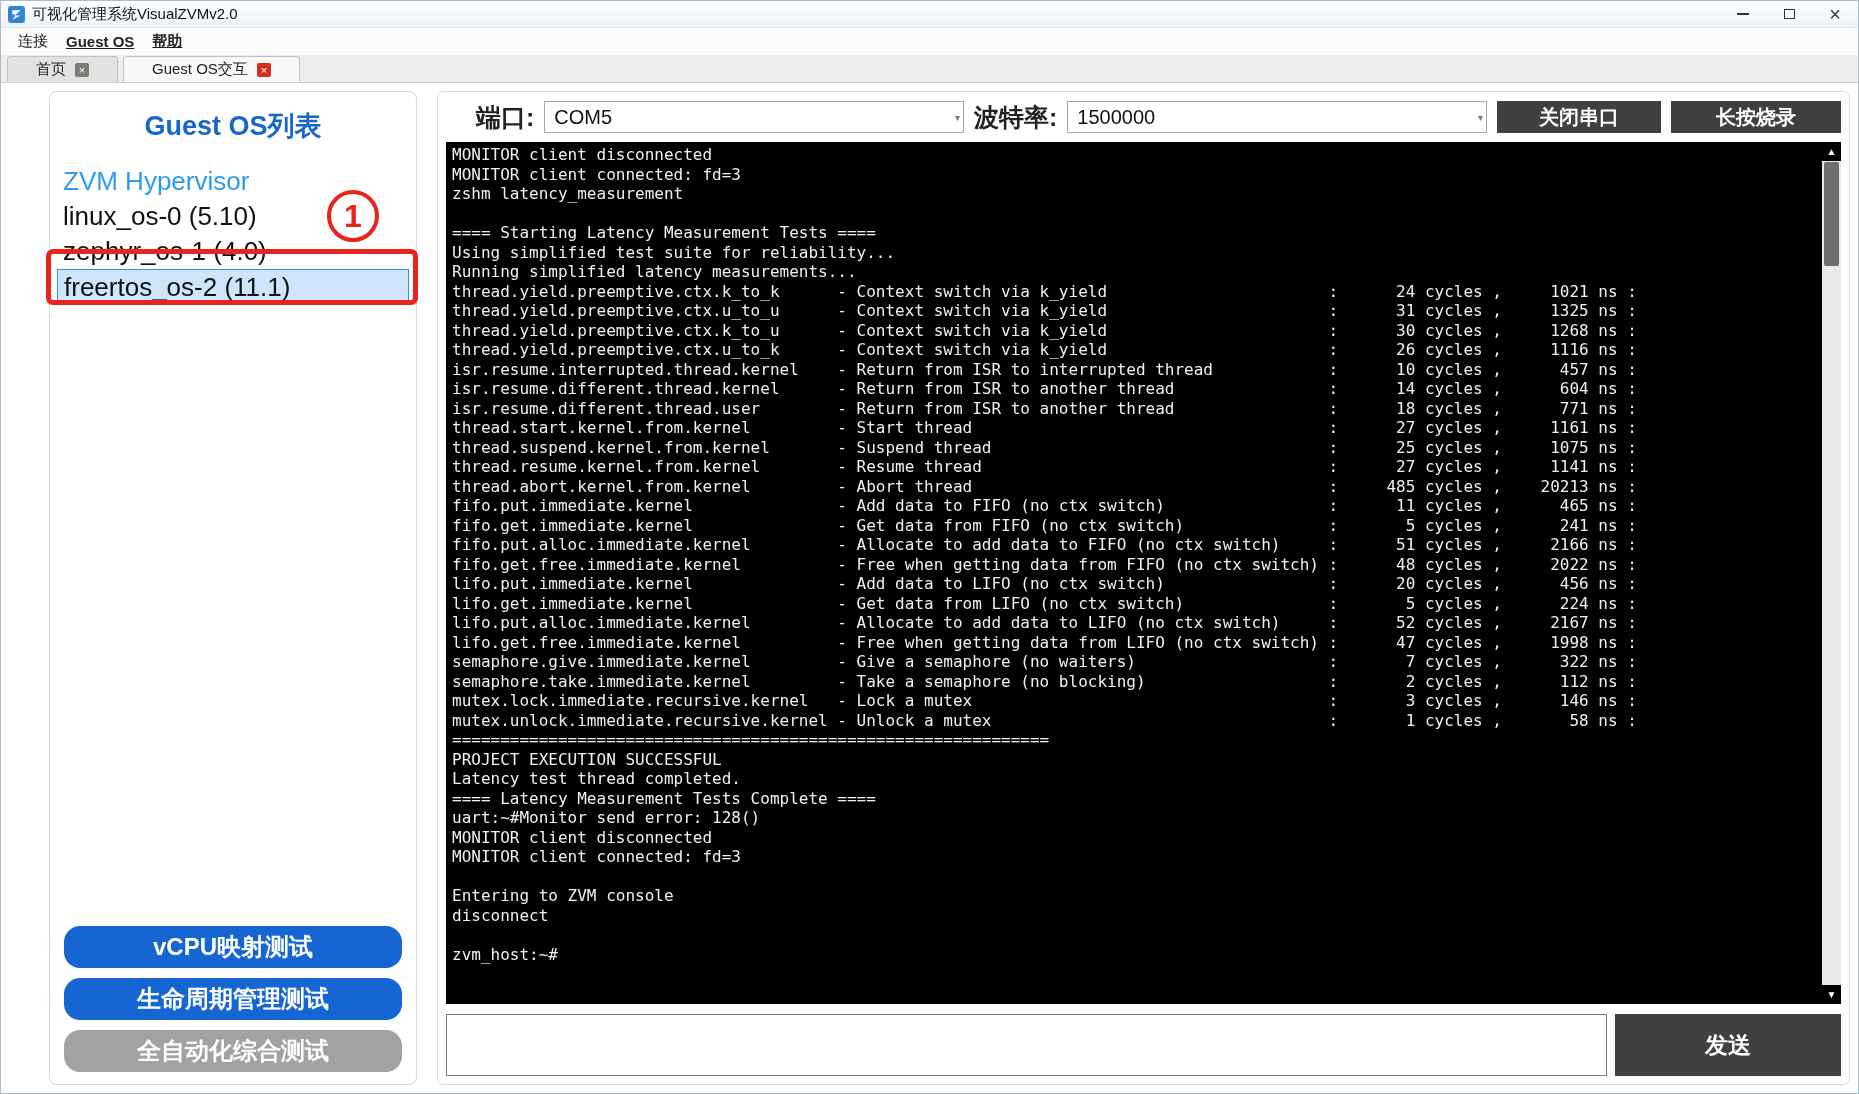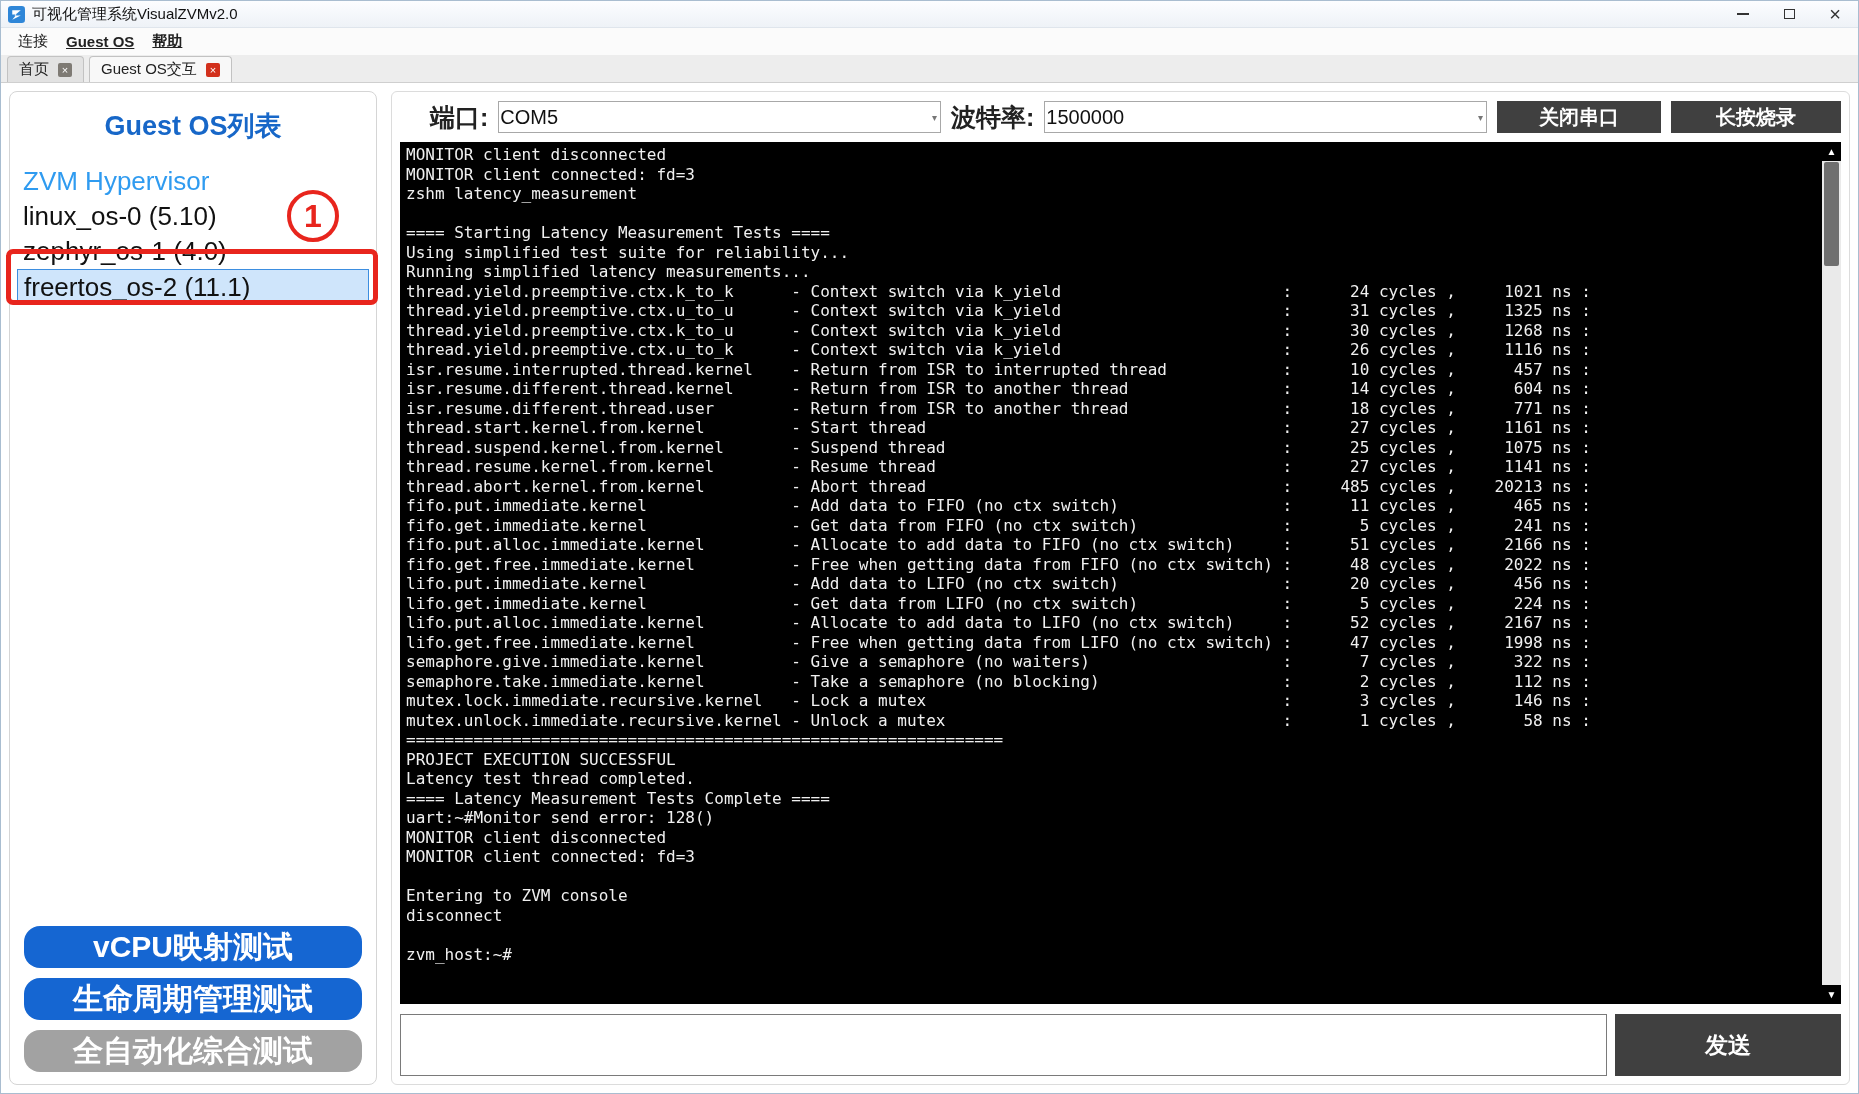--- a/index.html
+++ b/index.html
@@ -24,63 +24,63 @@
   .glyph-close { font-size: 20px; line-height: 1; }
 
   
   .menubar { height: 27px; flex: 0 0 27px; display: flex; align-items: center; padding-left: 8px; background: #fbfbfb; font-size: 15px; }
   .menu-item { padding: 3px 9px; }
   .menu-item.bold { font-weight: 700; text-decoration: underline; }
 
   
   .tabbar { height: 28px; flex: 0 0 28px; background: #ededed; border-bottom: 1px solid #cfcfcf; display: flex; align-items: flex-end; padding-left: 6px; }
   .tab {
-    height: 26px; display: flex; align-items: center; gap: 9px; padding: 0 11px;
+    height: 26px; display: flex; align-items: center; gap: 9px; padding: 0 28px;
     border: 1px solid #c2c2c2; border-bottom: none; border-radius: 4px 4px 0 0;
     margin-right: 5px; font-size: 15px; background: #e2e2e2; color: #222;
   }
   .tab.active { background: #f8f8f8; }
   .tab-close { width: 14px; height: 14px; display: flex; align-items: center; justify-content: center; color: #fff; font-size: 11px; border-radius: 2px; }
   .tab-close.gray { background: #7e7a74; }
   .tab-close.red  { background: #d2301c; }
 
   
-  .content { flex: 1; display: flex; gap: 14px; padding: 8px; background: #fff; min-height: 0; }
+  .content { flex: 1; display: flex; gap: 20px; padding: 8px; background: #fff; min-height: 0; margin-left: 40px; }
 
   
   .sidebar { width: 368px; flex: 0 0 368px; border: 1px solid #d5d5d5; border-radius: 8px; position: relative; background: #fff; }
   .sidebar-title { margin: 16px 0 20px; text-align: center; font-size: 27px; font-weight: 700; color: #1767c8; }
   .os-item { height: 35px; line-height: 35px; margin: 0 7px; padding-left: 6px; font-size: 26px; color: #111; cursor: default; }
   .os-item.os-hypervisor { color: #2f9bf0; }
   .os-item.os-selected { background: #cfe5fb; border: 1px solid #3d8ee0; }
   .annot-circle {
     position: absolute; left: 277px; top: 98px; width: 52px; height: 52px;
     border: 4px solid #e8251d; border-radius: 50%; color: #e8251d;
     display: flex; align-items: center; justify-content: center;
     font-size: 32px; font-weight: 700; background: transparent; z-index: 5;
   }
   .annot-box {
     position: absolute; left: -4px; top: 157px; width: 372px; height: 56px;
     border: 5px solid #e8251d; border-radius: 7px; z-index: 4; pointer-events: none;
   }
   .sidebar-buttons { position: absolute; left: 14px; right: 14px; bottom: 12px; }
   .side-btn {
     display: block; width: 100%; height: 42px; margin-top: 10px; border: none;
-    border-radius: 16px; font-size: 30px; font-weight: 700; color: #fff;
+    border-radius: 16px; font-size: 24px; font-weight: 700; color: #fff;
     font-family: inherit; cursor: default;
   }
   .side-btn.blue { background: #1566d2; }
   .side-btn.gray { background: #a2a2a2; }
 
   
   .main { flex: 1; display: flex; flex-direction: column; border: 1px solid #dcdcdc; border-radius: 6px; padding: 8px; min-width: 0; min-height: 0; background: #fff; }
   .serial-bar { display: flex; align-items: center; gap: 10px; height: 34px; flex: 0 0 34px; margin-bottom: 8px; }
   .ser-label { font-size: 25px; font-weight: 700; white-space: nowrap; }
   .ser-label.first { margin-left: 30px; }
-  .combo { position: relative; flex: 1; height: 32px; border: 1px solid #a8a8a8; background: #fff; display: flex; align-items: center; padding: 0 20px 0 1px; }
+  .combo { position: relative; flex: 1; height: 32px; border: 1px solid #a8a8a8; background: #fff; display: flex; align-items: center; padding: 0 20px 0 9px; }
   .combo-value { font-size: 20px; color: #111; }
   .combo-arrow { position: absolute; right: 3px; top: 0; bottom: 0; display: flex; align-items: center; color: #777; font-size: 10px; }
   .btn-primary {
     background: #404040; color: #fff; border: none; font-weight: 700;
     border-radius: 0; font-family: inherit; display: flex; align-items: center; justify-content: center; cursor: default;
   }
   .btn-close-port { width: 164px; height: 32px; font-size: 20px; }
   .btn-flash { width: 170px; height: 32px; font-size: 20px; }
 
   .terminal-wrap { flex: 1; display: flex; background: #000; min-height: 0; }

